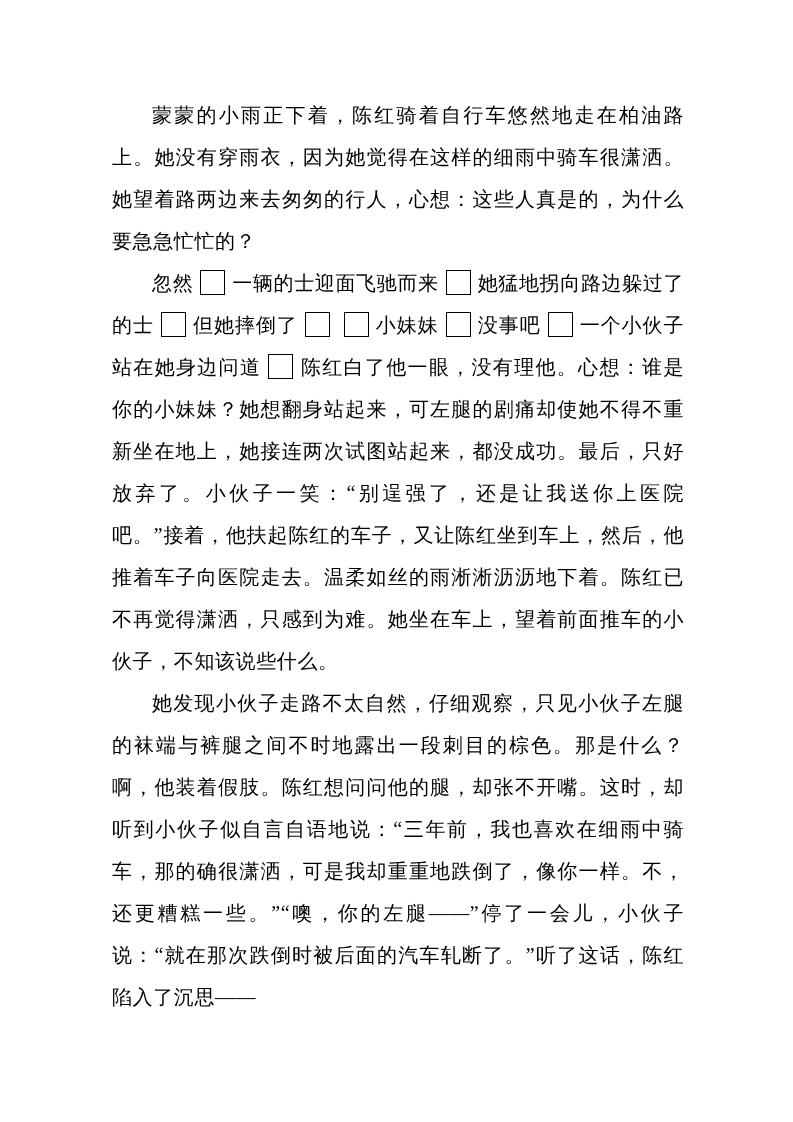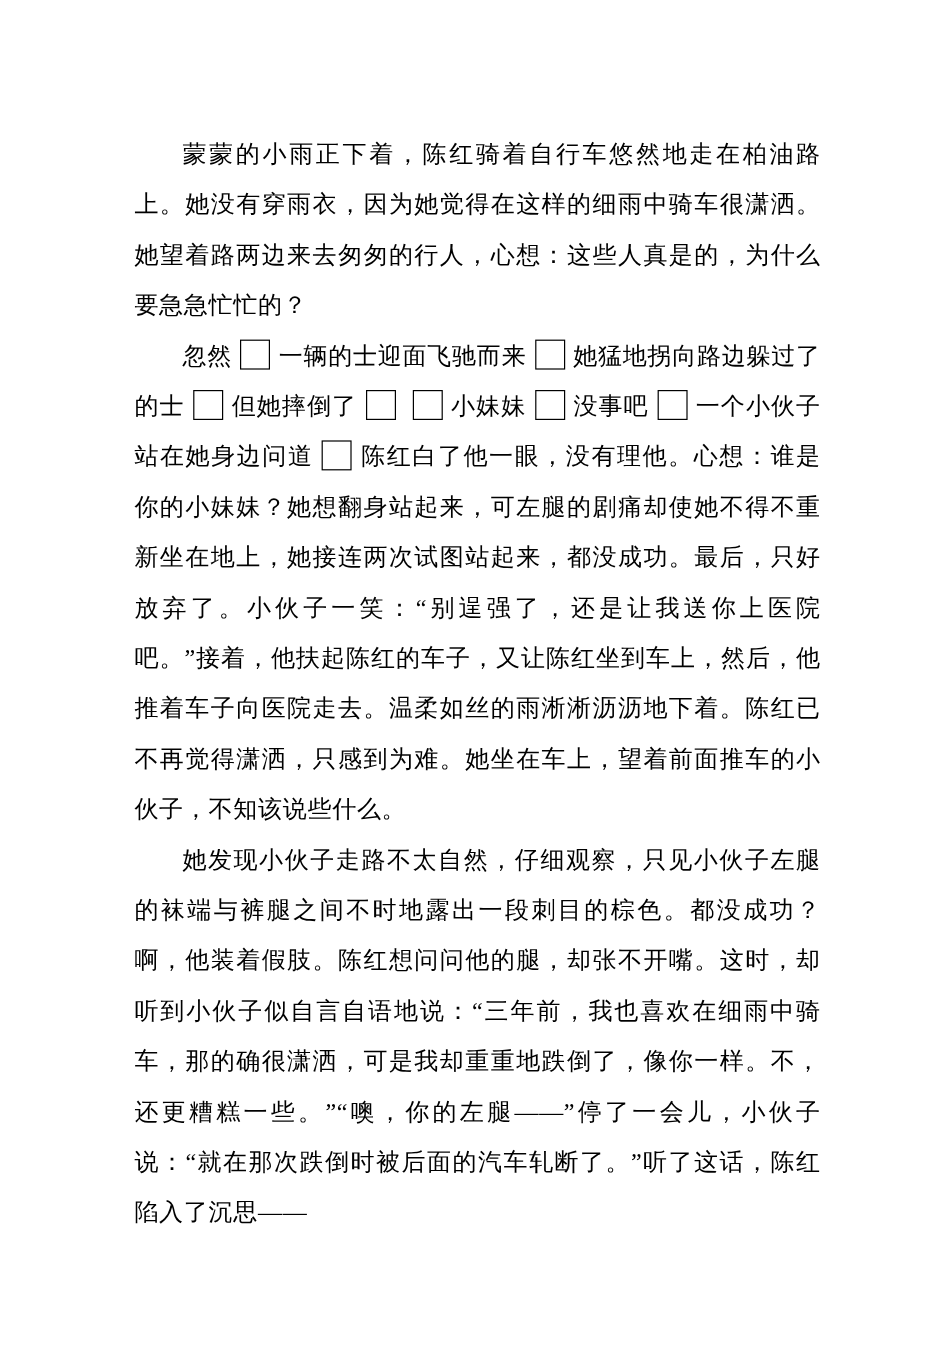--- a/index.html
+++ b/index.html
@@ -16,21 +16,21 @@
   .page {
     position: relative;
     width: 793px;
     height: 1122px;
     background: #ffffff;
     overflow: hidden;
   }
   .content {
     position: absolute;
     left: 112px;
-    top: 108px;
+    top: 94px;
     width: 572px;
   }
   p.para {
     margin: 0;
     font-size: 20px;
     line-height: 42px;
     letter-spacing: 0.6px;
     text-align: justify;
     text-indent: 2em;
   }
@@ -45,15 +45,15 @@
     background: #ffffff;
   }
 </style>
 </head>
 <body>
 
 <div class="page">
   <main class="content">
       <p class="para"><span>蒙蒙的小雨正下着，陈红骑着自行车悠然地走在柏油路上。她没有穿雨衣，因为她觉得在这样的细雨中骑车很潇洒。她望着路两边来去匆匆的行人，心想：这些人真是的，为什么要急急忙忙的？</span></p>
       <p class="para"><span>忽然</span><span class="blank-box"></span><span>一辆的士迎面飞驰而来</span><span class="blank-box"></span><span>她猛地拐向路边躲过了的士</span><span class="blank-box"></span><span>但她摔倒了</span><span class="blank-box"></span><span class="blank-box"></span><span>小妹妹</span><span class="blank-box"></span><span>没事吧</span><span class="blank-box"></span><span>一个小伙子站在她身边问道</span><span class="blank-box"></span><span>陈红白了他一眼，没有理他。心想：谁是你的小妹妹？她想翻身站起来，可左腿的剧痛却使她不得不重新坐在地上，她接连两次试图站起来，都没成功。最后，只好放弃了。小伙子一笑：“别逞强了，还是让我送你上医院吧。”接着，他扶起陈红的车子，又让陈红坐到车上，然后，他推着车子向医院走去。温柔如丝的雨淅淅沥沥地下着。陈红已不再觉得潇洒，只感到为难。她坐在车上，望着前面推车的小伙子，不知该说些什么。</span></p>
-      <p class="para"><span>她发现小伙子走路不太自然，仔细观察，只见小伙子左腿的袜端与裤腿之间不时地露出一段刺目的棕色。都没成功？啊，他装着假肢。陈红想问问他的腿，却张不开嘴。这时，却听到小伙子似自言自语地说：“三年前，我也喜欢在细雨中骑车，那的确很潇洒，可是我却重重地跌倒了，像你一样。不，还更糟糕一些。”“噢，你的左腿——”停了一会儿，小伙子说：“就在那次跌倒时被后面的汽车轧断了。”听了这话，陈红陷入了沉思——</span></p>
+      <p class="para"><span>她发现小伙子走路不太自然，仔细观察，只见小伙子左腿的袜端与裤腿之间不时地露出一段刺目的棕色。那是什么？啊，他装着假肢。陈红想问问他的腿，却张不开嘴。这时，却听到小伙子似自言自语地说：“三年前，我也喜欢在细雨中骑车，那的确很潇洒，可是我却重重地跌倒了，像你一样。不，还更糟糕一些。”“噢，你的左腿——”停了一会儿，小伙子说：“就在那次跌倒时被后面的汽车轧断了。”听了这话，陈红陷入了沉思——</span></p>
     </main>
 </div>
 
 </body></html>

